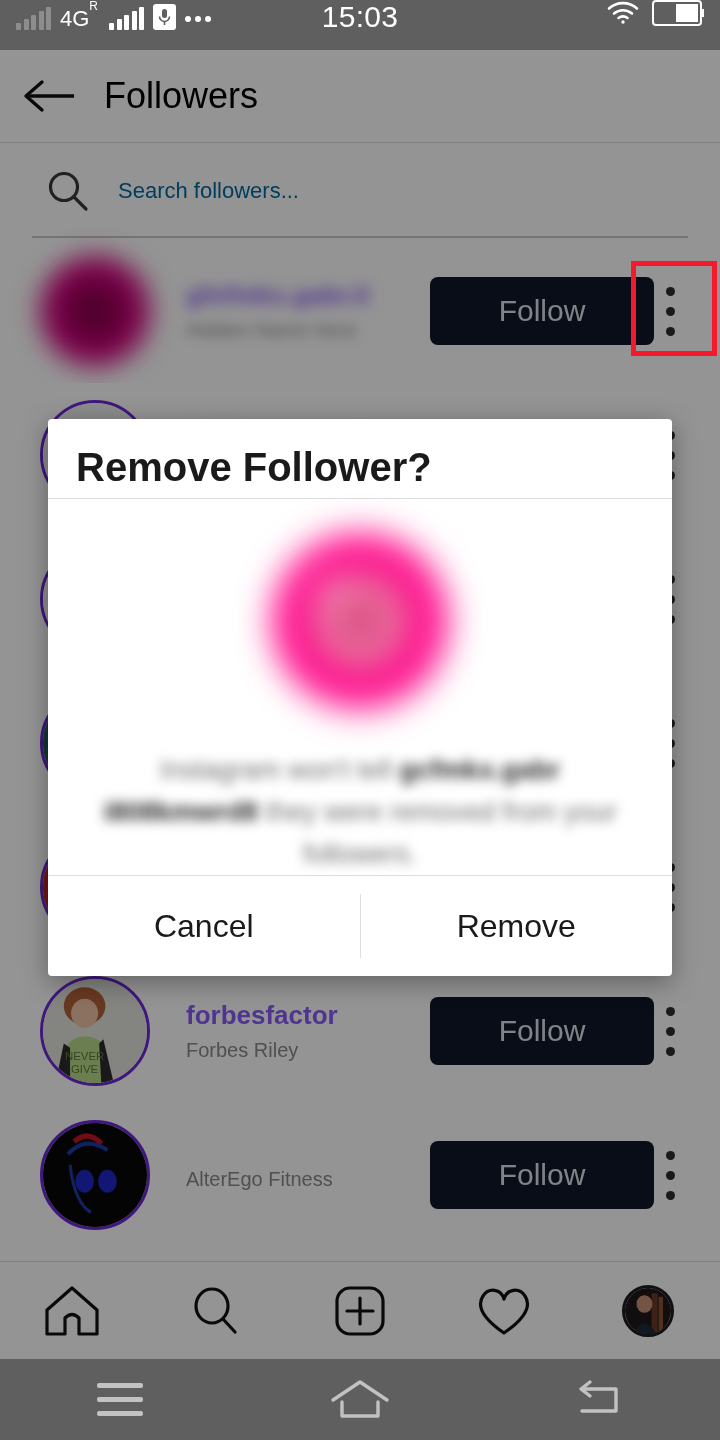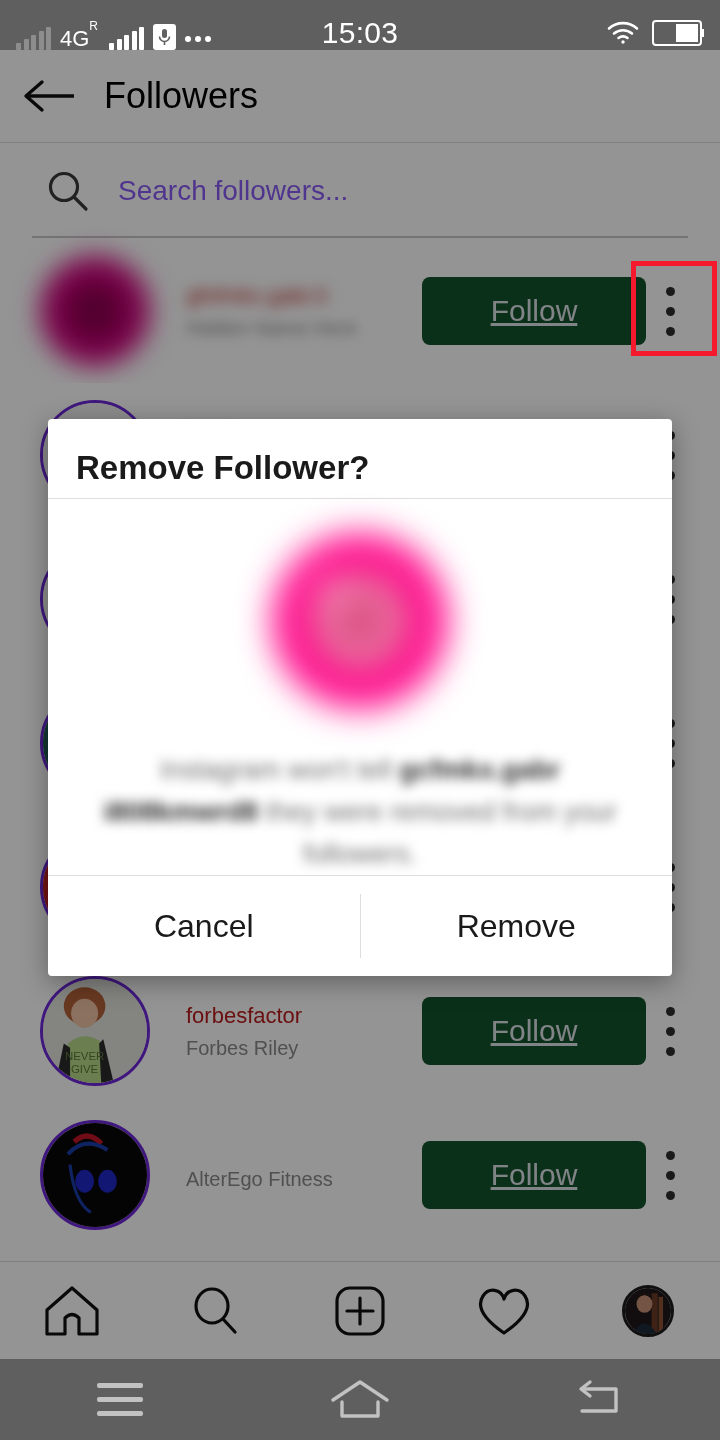--- a/index.html
+++ b/index.html
@@ -14,21 +14,21 @@
     width:720px; height:1440px;
     background:#ffffff;
     overflow:hidden;
   }
 
   
   .statusbar {
     position:absolute; top:0; left:0;
     width:720px; height:50px;
     background:#5f5f5f;
-    display:flex; align-items:flex-end;
+    display:flex; align-items:flex-start;
     z-index:5;
   }
   .sb-left { display:flex; align-items:flex-end; gap:9px; padding-left:16px; height:30px; }
   .sb-center { position:absolute; left:0; right:0; text-align:center; }
   .sb-time { color:#ffffff; font-size:30px; letter-spacing:0.3px; }
   .sb-right { position:absolute; right:16px; display:flex; align-items:center; gap:13px; }
 
   .bars { display:flex; align-items:flex-end; gap:2.5px; height:22px; }
   .bars i { display:block; width:5px; background:#8d8d8d; border-radius:1px; }
   .bars.white i { background:#ffffff; }
@@ -65,21 +65,21 @@
 
   
   .searchrow {
     position:absolute; top:143px; left:0;
     width:720px; height:95px;
     background:#ffffff;
     display:flex; align-items:center;
   }
   .search-icon { margin-left:44px; width:48px; height:48px; }
   .search-ph {
-    margin-left:26px; font-size:28px; color:#8b5cf6;
+    margin-left:26px; font-size:22px; color:#0369a1;
   }
   .search-underline {
     position:absolute; top:236px; left:32px; width:656px; height:2px; background:#c9c9c9;
   }
 
   
   .list { position:absolute; top:239px; left:0; width:720px; }
   .row {
     position:relative;
     height:144px; width:720px;
@@ -91,34 +91,33 @@
     width:110px; height:110px; border-radius:50%;
     overflow:hidden; flex:none;
     position:relative;
     border:3px solid #6d28d9;
     background:#e9e9e9;
   }
   .avatar.blur { filter:blur(13px); border:none; }
   .avatar > svg, .avatar > .fill { width:100%; height:100%; display:block; }
 
   .names { margin-left:36px; width:232px; flex:none; }
-  .uname { font-size:22px; color:#b91c1c; font-weight:400; white-space:nowrap; overflow:hidden; }
+  .uname { font-size:26px; color:#8b5cf6; font-weight:700; white-space:nowrap; overflow:hidden; }
   .uname.blurred { filter:blur(7px); }
   .fname { font-size:20px; color:#8a8a8a; margin-top:8px; white-space:nowrap; overflow:hidden; }
   .fname.blurred { filter:blur(6px); }
 
   .follow-btn {
     width:224px; height:68px; border-radius:8px;
-    background:#14532d;
+    background:#0f172a;
     color:#dfe3e8; font-size:30px;
     display:flex; align-items:center; justify-content:center;
-    flex:none; margin-left:4px;
+    flex:none; margin-left:12px;
     border:none;
     font-family:"Liberation Sans", sans-serif;
-    text-decoration:underline;
   }
   .kebab {
     position:absolute; right:26px; top:50%; transform:translateY(-50%);
     width:48px; height:68px;
     display:flex; flex-direction:column; align-items:center; justify-content:center; gap:11px;
   }
   .kebab i { width:9px; height:9px; border-radius:50%; background:#2e2e2e; display:block; }
 
   
   .bottomnav {
@@ -172,21 +171,21 @@
     border-radius:4px;
     z-index:40;
     box-shadow:0 6px 26px rgba(0,0,0,0.35);
     display:flex; flex-direction:column;
     overflow:hidden;
   }
   .dlg-title {
     height:90px;
     display:flex; align-items:center;
     padding:0 28px;
-    font-size:33px; font-weight:700; color:#1a1a1a;
+    font-size:40px; font-weight:700; color:#1a1a1a;
     margin-top:18px;
   }
   .dlg-sep { height:1px; background:#dedede; width:100%; flex:none; }
   .dlg-body {
     flex:1;
     display:flex; flex-direction:column; align-items:center; justify-content:flex-start;
     padding-top:34px;
   }
   .dlg-avatar {
     width:176px; height:176px; border-radius:50%;

